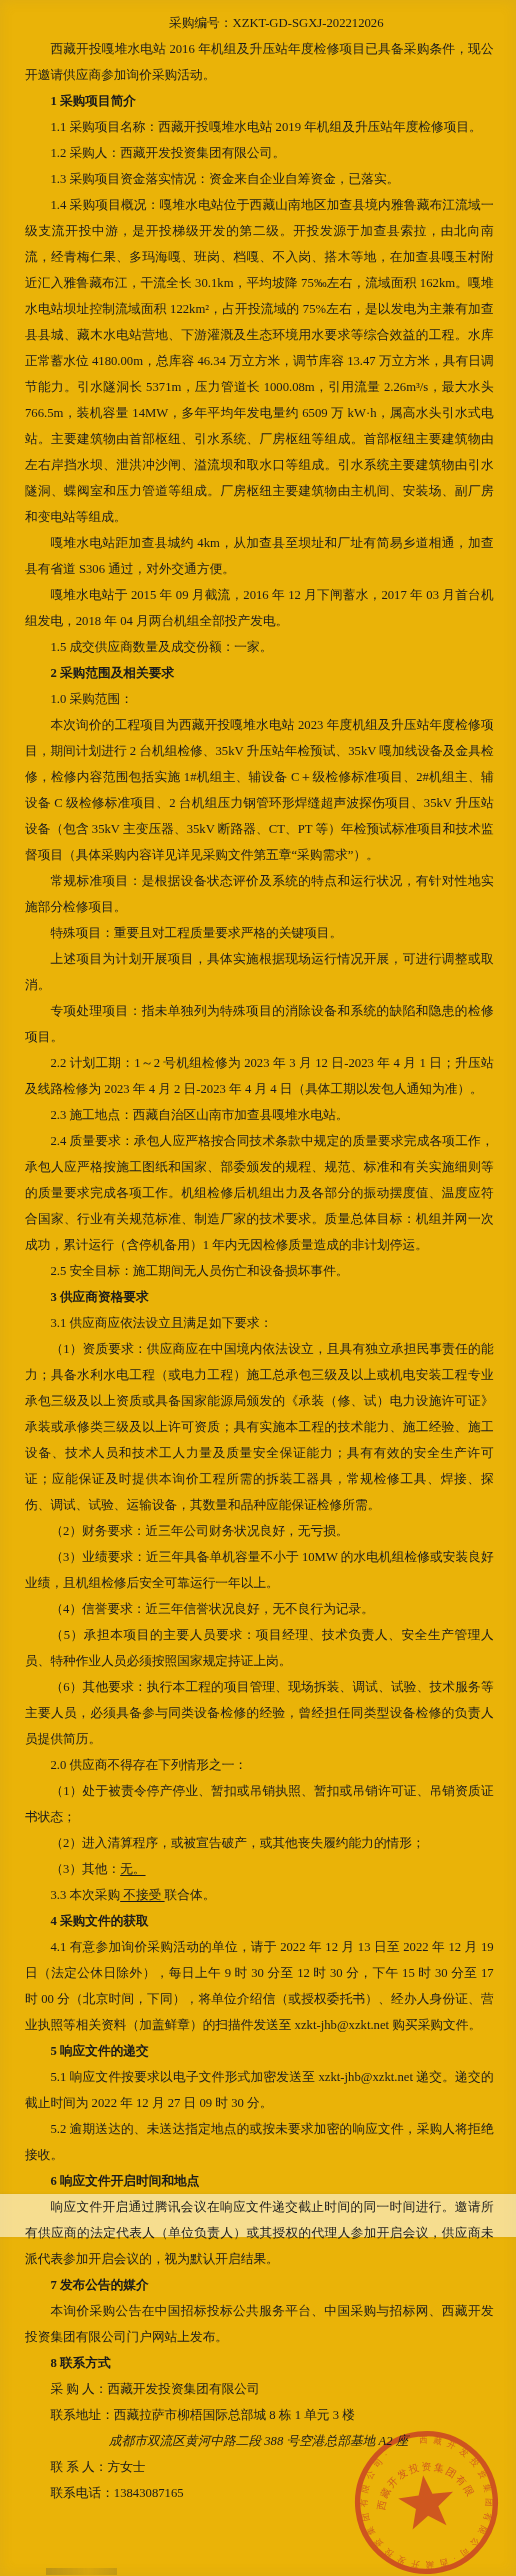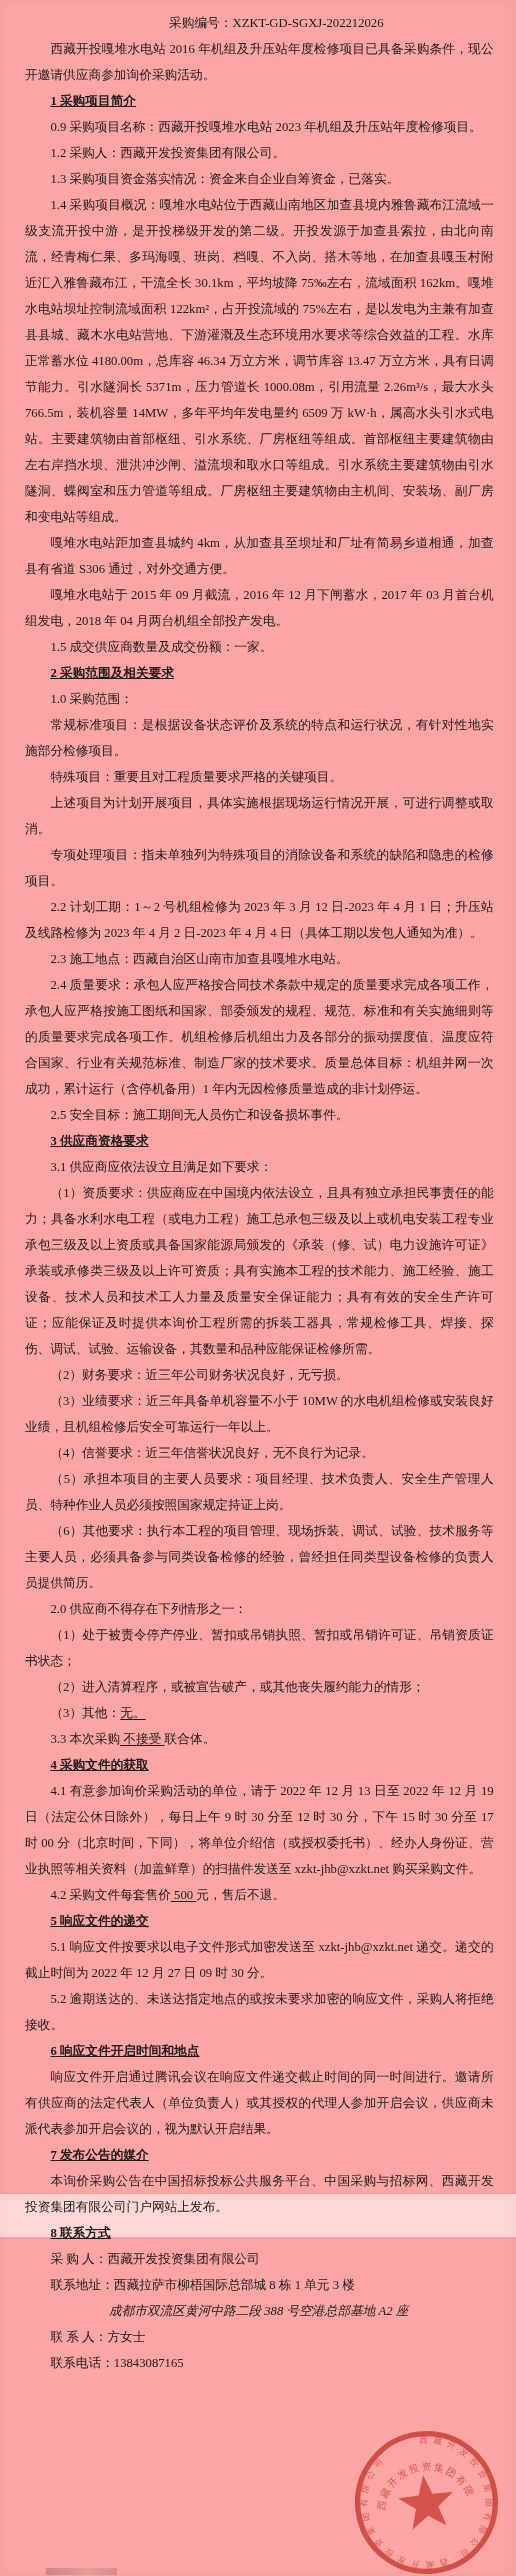--- a/index.html
+++ b/index.html
@@ -1,36 +1,36 @@
 <!DOCTYPE html>
 <html style="font-size:12px"><head>
 <meta charset="utf-8">
 <style>
   html,body{margin:0;padding:0;background:#e9e7e3;}
   .page{
     position:relative;
     width:516px;
     height:2576px;
     margin:0;
-    background:#fca5a5;
+    background:#eab308;
     overflow:hidden;
     font-family:"Liberation Serif","DejaVu Serif",serif;
     color:#1b1b1b;
     box-shadow:inset 0 0 13.5px rgba(120,115,105,.12);
   }
   .content{
     position:relative;
     z-index:2;
     padding:9.7px 22.4px 0 25px;
     font-size:12.7px;
     line-height:26px;
   }
   p.blk{margin:0;text-align:justify;text-indent:2em;}
   p.center{text-align:center;text-indent:0;padding-left:34px;}
-  p.heading{font-weight:bold;text-decoration:underline;}
+  p.heading{font-weight:bold;}
   p.contact2{text-indent:6.6em;font-style:italic;}
   span.u{text-decoration:underline;text-underline-offset:2.2px;}
   .seal{
     position:absolute;
     left:350px;
     top:2426px;
     width:153px;
     height:153px;
     z-index:1;
     transform:rotate(-7deg);
@@ -56,29 +56,30 @@
 <body>
 
 <div class="page">
 
   <div class="page-join"></div>
 
   <div class="content">
       <p class="blk center"><span>采购编号：XZKT-GD-SGXJ-202212026</span></p>
       <p class="blk para"><span>西藏开投嘎堆水电站 2016 年机组及升压站年度检修项目已具备采购条件，现公开邀请供应商参加询价采购活动。</span></p>
       <p class="blk heading"><span>1 采购项目简介</span></p>
-      <p class="blk para"><span>0.9 采购项目名称：西藏开投嘎堆水电站 2023 年机组及升压站年度检修项目。</span></p>
+      <p class="blk para"><span>1.1 采购项目名称：西藏开投嘎堆水电站 2019 年机组及升压站年度检修项目。</span></p>
       <p class="blk para"><span>1.2 采购人：西藏开发投资集团有限公司。</span></p>
       <p class="blk para"><span>1.3 采购项目资金落实情况：资金来自企业自筹资金，已落实。</span></p>
       <p class="blk para"><span>1.4 采购项目概况：嘎堆水电站位于西藏山南地区加查县境内雅鲁藏布江流域一级支流开投中游，是开投梯级开发的第二级。开投发源于加查县索拉，由北向南流，经青梅仁果、多玛海嘎、班岗、档嘎、不入岗、搭木等地，在加查县嘎玉村附近汇入雅鲁藏布江，干流全长 30.1km，平均坡降 75‰左右，流域面积 162km。嘎堆水电站坝址控制流域面积 122km²，占开投流域的 75%左右，是以发电为主兼有加查县县城、藏木水电站营地、下游灌溉及生态环境用水要求等综合效益的工程。水库正常蓄水位 4180.00m，总库容 46.34 万立方米，调节库容 13.47 万立方米，具有日调节能力。引水隧洞长 5371m，压力管道长 1000.08m，引用流量 2.26m³/s，最大水头 766.5m，装机容量 14MW，多年平均年发电量约 6509 万 kW·h，属高水头引水式电站。主要建筑物由首部枢纽、引水系统、厂房枢纽等组成。首部枢纽主要建筑物由左右岸挡水坝、泄洪冲沙闸、溢流坝和取水口等组成。引水系统主要建筑物由引水隧洞、蝶阀室和压力管道等组成。厂房枢纽主要建筑物由主机间、安装场、副厂房和变电站等组成。</span></p>
       <p class="blk para"><span>嘎堆水电站距加查县城约 4km，从加查县至坝址和厂址有简易乡道相通，加查县有省道 S306 通过，对外交通方便。</span></p>
       <p class="blk para"><span>嘎堆水电站于 2015 年 09 月截流，2016 年 12 月下闸蓄水，2017 年 03 月首台机组发电，2018 年 04 月两台机组全部投产发电。</span></p>
       <p class="blk para"><span>1.5 成交供应商数量及成交份额：一家。</span></p>
       <p class="blk heading"><span>2 采购范围及相关要求</span></p>
       <p class="blk para"><span>1.0 采购范围：</span></p>
+      <p class="blk para"><span>本次询价的工程项目为西藏开投嘎堆水电站 2023 年度机组及升压站年度检修项目，期间计划进行 2 台机组检修、35kV 升压站年检预试、35kV 嘎加线设备及金具检修，检修内容范围包括实施 1#机组主、辅设备 C＋级检修标准项目、2#机组主、辅设备 C 级检修标准项目、2 台机组压力钢管环形焊缝超声波探伤项目、35kV 升压站设备（包含 35kV 主变压器、35kV 断路器、CT、PT 等）年检预试标准项目和技术监督项目（具体采购内容详见详见采购文件第五章“采购需求”）。</span></p>
       <p class="blk para"><span>常规标准项目：是根据设备状态评价及系统的特点和运行状况，有针对性地实施部分检修项目。</span></p>
       <p class="blk para"><span>特殊项目：重要且对工程质量要求严格的关键项目。</span></p>
       <p class="blk para"><span>上述项目为计划开展项目，具体实施根据现场运行情况开展，可进行调整或取消。</span></p>
       <p class="blk para"><span>专项处理项目：指未单独列为特殊项目的消除设备和系统的缺陷和隐患的检修项目。</span></p>
       <p class="blk para"><span>2.2 计划工期：1～2 号机组检修为 2023 年 3 月 12 日-2023 年 4 月 1 日；升压站及线路检修为 2023 年 4 月 2 日-2023 年 4 月 4 日（具体工期以发包人通知为准）。</span></p>
       <p class="blk para"><span>2.3 施工地点：西藏自治区山南市加查县嘎堆水电站。</span></p>
       <p class="blk para"><span>2.4 质量要求：承包人应严格按合同技术条款中规定的质量要求完成各项工作，承包人应严格按施工图纸和国家、部委颁发的规程、规范、标准和有关实施细则等的质量要求完成各项工作。机组检修后机组出力及各部分的振动摆度值、温度应符合国家、行业有关规范标准、制造厂家的技术要求。质量总体目标：机组并网一次成功，累计运行（含停机备用）1 年内无因检修质量造成的非计划停运。</span></p>
       <p class="blk para"><span>2.5 安全目标：施工期间无人员伤亡和设备损坏事件。</span></p>
       <p class="blk heading"><span>3 供应商资格要求</span></p>
       <p class="blk para"><span>3.1 供应商应依法设立且满足如下要求：</span></p>
@@ -88,21 +89,20 @@
       <p class="blk para"><span>（4）信誉要求：近三年信誉状况良好，无不良行为记录。</span></p>
       <p class="blk para"><span>（5）承担本项目的主要人员要求：项目经理、技术负责人、安全生产管理人员、特种作业人员必须按照国家规定持证上岗。</span></p>
       <p class="blk para"><span>（6）其他要求：执行本工程的项目管理、现场拆装、调试、试验、技术服务等主要人员，必须具备参与同类设备检修的经验，曾经担任同类型设备检修的负责人员提供简历。</span></p>
       <p class="blk para"><span>2.0 供应商不得存在下列情形之一：</span></p>
       <p class="blk para"><span>（1）处于被责令停产停业、暂扣或吊销执照、暂扣或吊销许可证、吊销资质证书状态；</span></p>
       <p class="blk para"><span>（2）进入清算程序，或被宣告破产，或其他丧失履约能力的情形；</span></p>
       <p class="blk para"><span>（3）其他：</span><span class="u">无。</span></p>
       <p class="blk para"><span>3.3 本次采购</span><span class="u"> 不接受 </span><span>联合体。</span></p>
       <p class="blk heading"><span>4 采购文件的获取</span></p>
       <p class="blk para"><span>4.1 有意参加询价采购活动的单位，请于 2022 年 12 月 13 日至 2022 年 12 月 19 日（法定公休日除外），每日上午 9 时 30 分至 12 时 30 分，下午 15 时 30 分至 17 时 00 分（北京时间，下同），将单位介绍信（或授权委托书）、经办人身份证、营业执照等相关资料（加盖鲜章）的扫描件发送至 xzkt-jhb@xzkt.net 购买采购文件。</span></p>
-      <p class="blk para"><span>4.2 采购文件每套售价</span><span class="u"> 500 </span><span>元，售后不退。</span></p>
       <p class="blk heading"><span>5 响应文件的递交</span></p>
       <p class="blk para"><span>5.1 响应文件按要求以电子文件形式加密发送至 xzkt-jhb@xzkt.net 递交。递交的截止时间为 2022 年 12 月 27 日 09 时 30 分。</span></p>
       <p class="blk para"><span>5.2 逾期送达的、未送达指定地点的或按未要求加密的响应文件，采购人将拒绝接收。</span></p>
       <p class="blk heading"><span>6 响应文件开启时间和地点</span></p>
       <p class="blk para"><span>响应文件开启通过腾讯会议在响应文件递交截止时间的同一时间进行。邀请所有供应商的法定代表人（单位负责人）或其授权的代理人参加开启会议，供应商未派代表参加开启会议的，视为默认开启结果。</span></p>
       <p class="blk heading"><span>7 发布公告的媒介</span></p>
       <p class="blk para"><span>本询价采购公告在中国招标投标公共服务平台、中国采购与招标网、西藏开发投资集团有限公司门户网站上发布。</span></p>
       <p class="blk heading"><span>8 联系方式</span></p>
       <p class="blk para"><span>采 购 人：西藏开发投资集团有限公司</span></p>
       <p class="blk para"><span>联系地址：西藏拉萨市柳梧国际总部城 8 栋 1 单元 3 楼</span></p>

